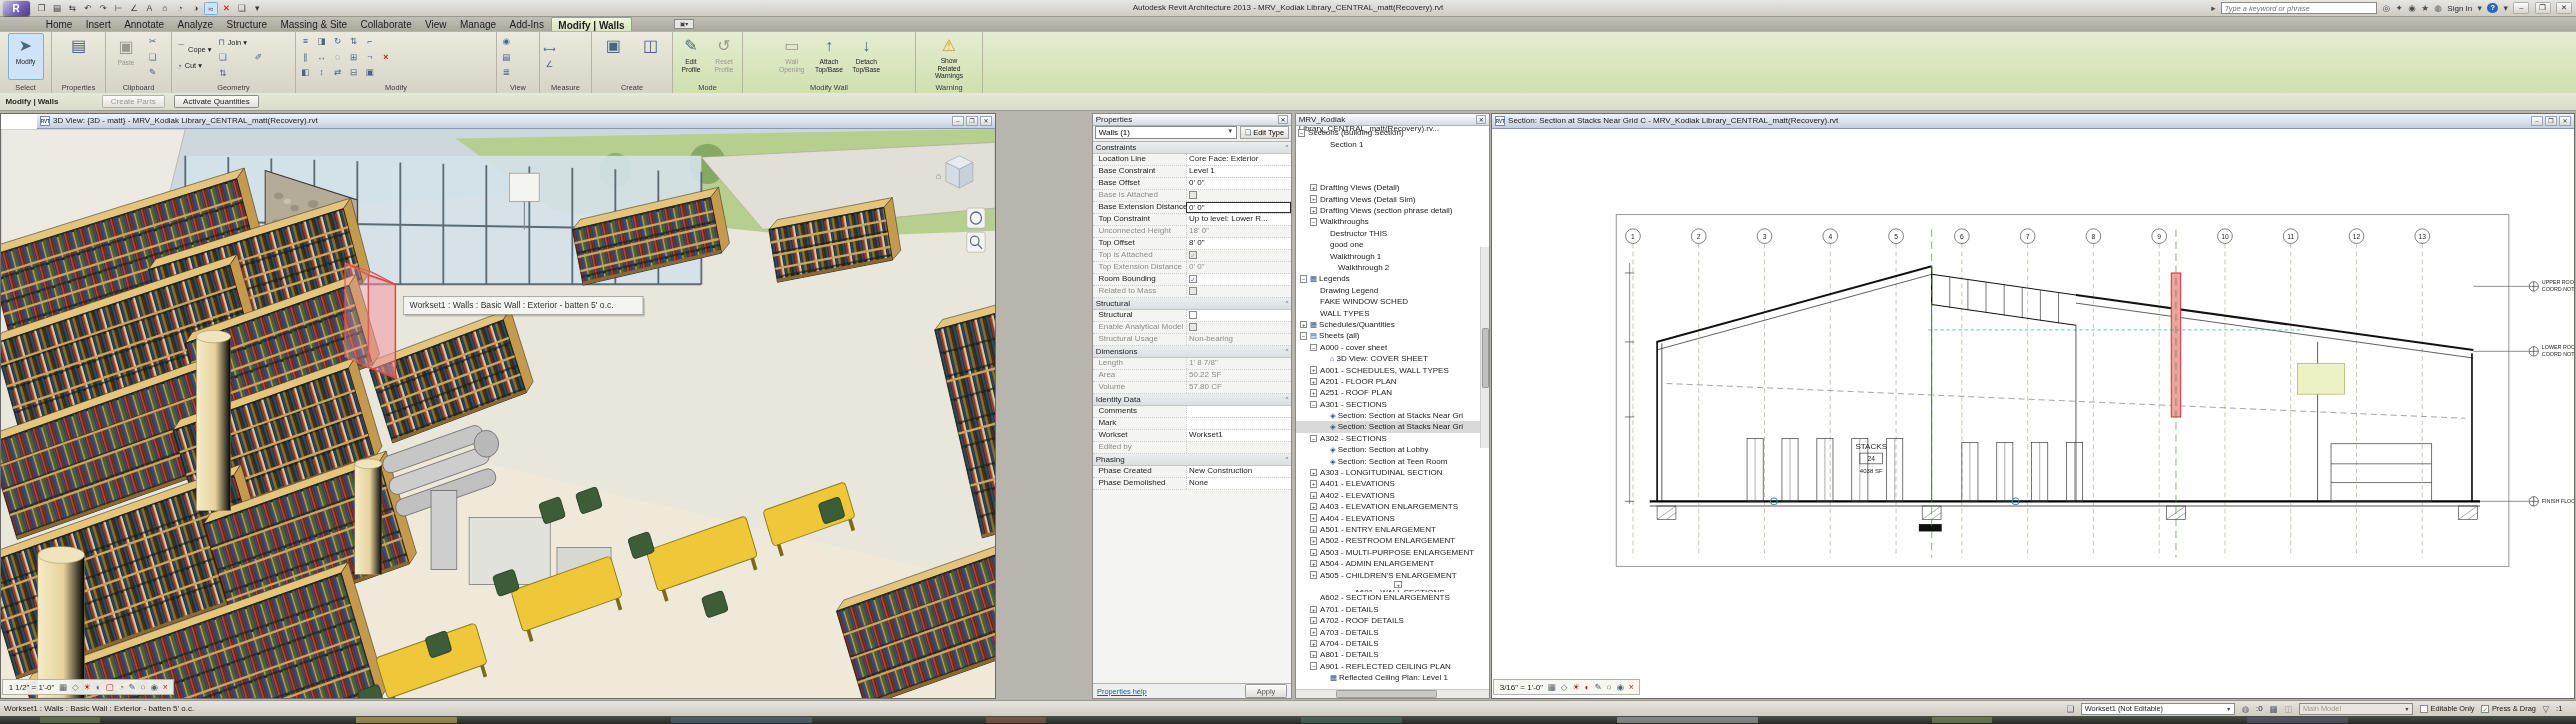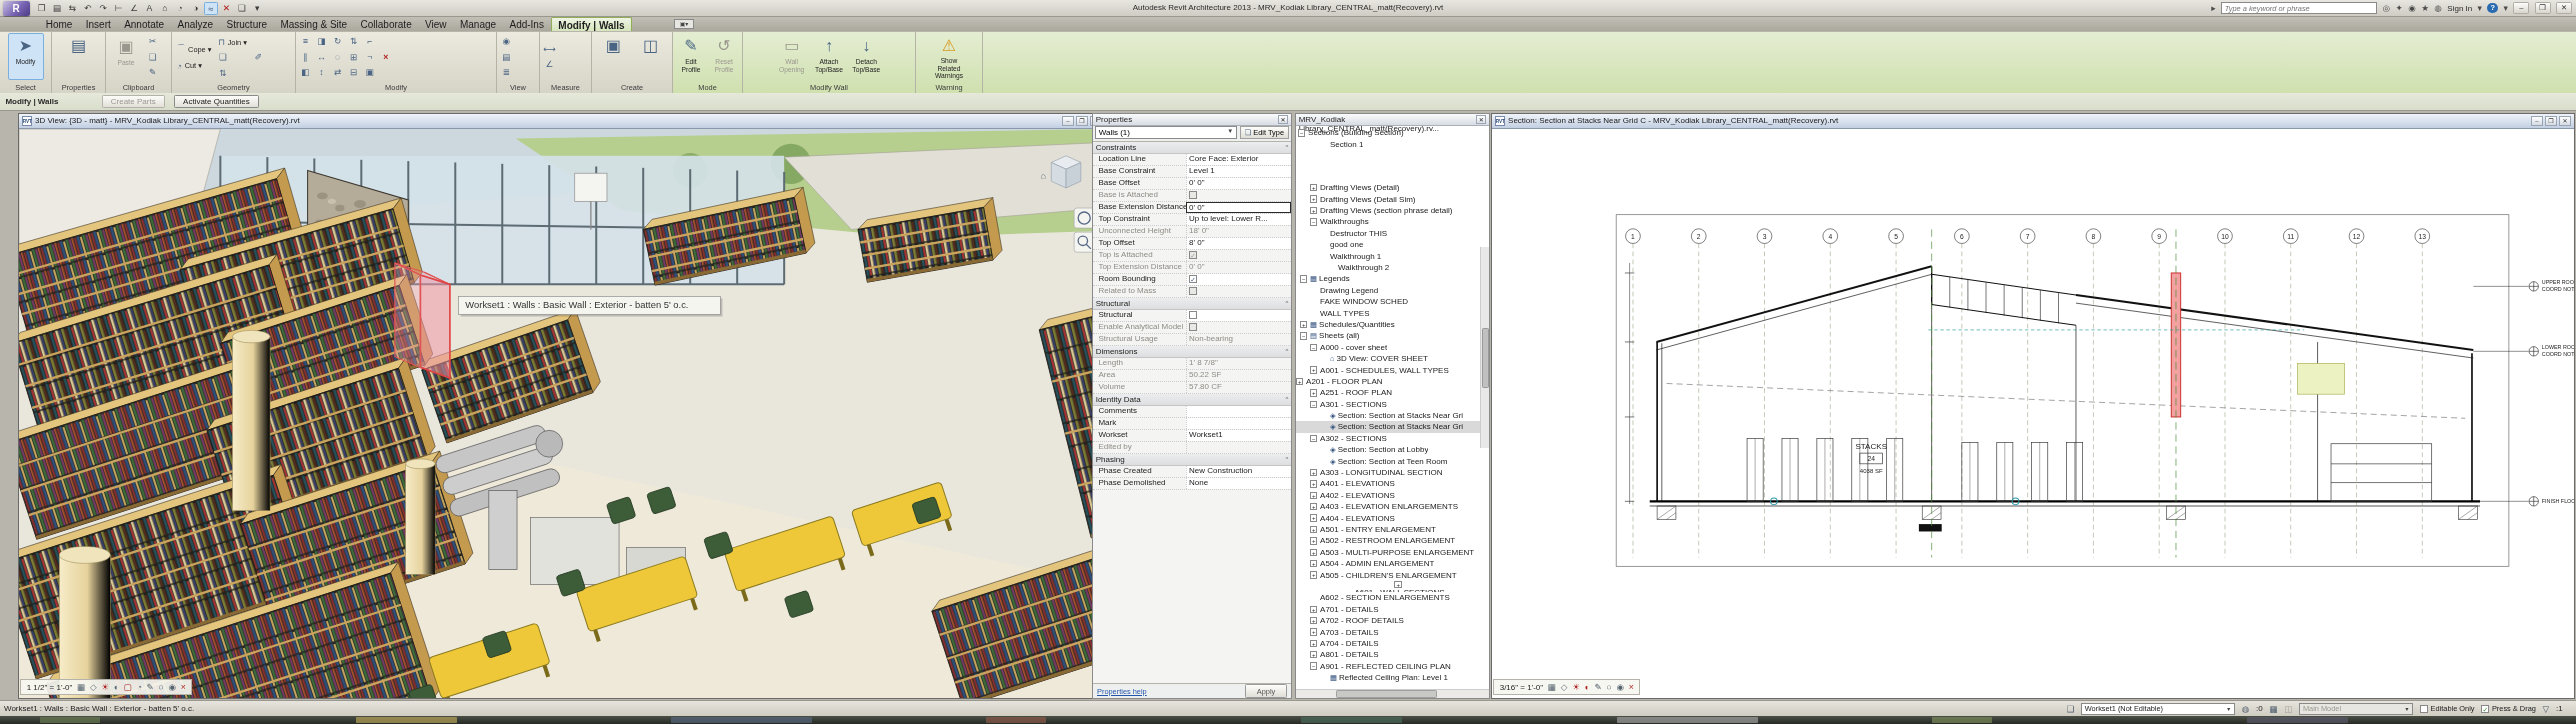--- a/index.html
+++ b/index.html
@@ -307,21 +307,21 @@
     </div>
     <div id="greenfill"></div>
   </div>
 
 <div id="optionsbar">
   <span id="modelabel">Modify | Walls</span>
   <button class="optbtn dis">Create Parts</button>
   <button class="optbtn">Activate Quantities</button>
 </div>
 
-<div class="vp" id="vpleft" style="left:18px;width:1088px;">
+<div class="vp" id="vpleft" style="left:0;width:996px;padding-left:36px;">
   <div class="vptitle">
     <div class="rvticon">RVT</div>
     <span>3D View: {3D - matt} - MRV_Kodiak Library_CENTRAL_matt(Recovery).rvt</span>
     <div class="vpbtns">
       <div class="vpbtn">–</div>
       <div class="vpbtn">❐</div>
       <div class="vpbtn">✕</div>
     </div>
   </div>
   <div class="canvas">
@@ -887,21 +887,21 @@
       </div>
       <div class="titem" style="padding-left: 24px;">
         <div class="expspace"></div>
         <span class="ticon">⌂</span>
         <span class="tlabel">3D View: COVER SHEET</span>
       </div>
       <div class="titem" style="padding-left: 14px;">
         <div class="expbox">+</div>
         <span class="tlabel">A001 - SCHEDULES, WALL TYPES</span>
       </div>
-      <div class="titem" style="">
+      <div class="titem" style="padding-left: 14px;">
         <div class="expbox">+</div>
         <span class="tlabel">A201 - FLOOR PLAN</span>
       </div>
       <div class="titem" style="padding-left: 14px;">
         <div class="expbox">+</div>
         <span class="tlabel">A251 - ROOF PLAN</span>
       </div>
       <div class="titem" style="padding-left: 14px;">
         <div class="expbox">−</div>
         <span class="tlabel">A301 - SECTIONS</span>

